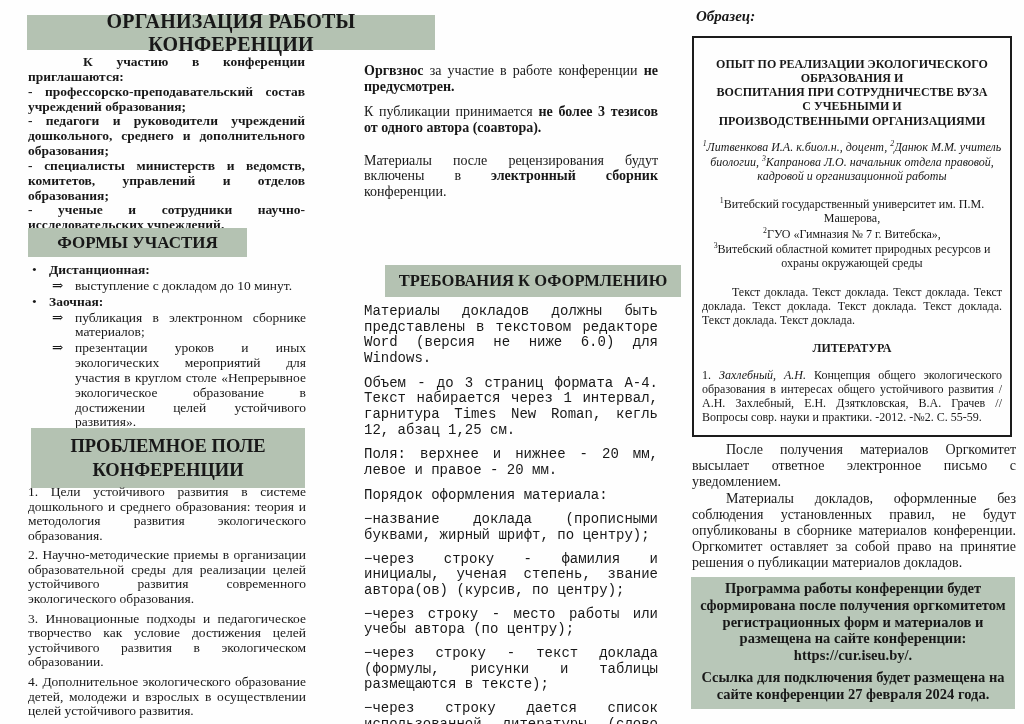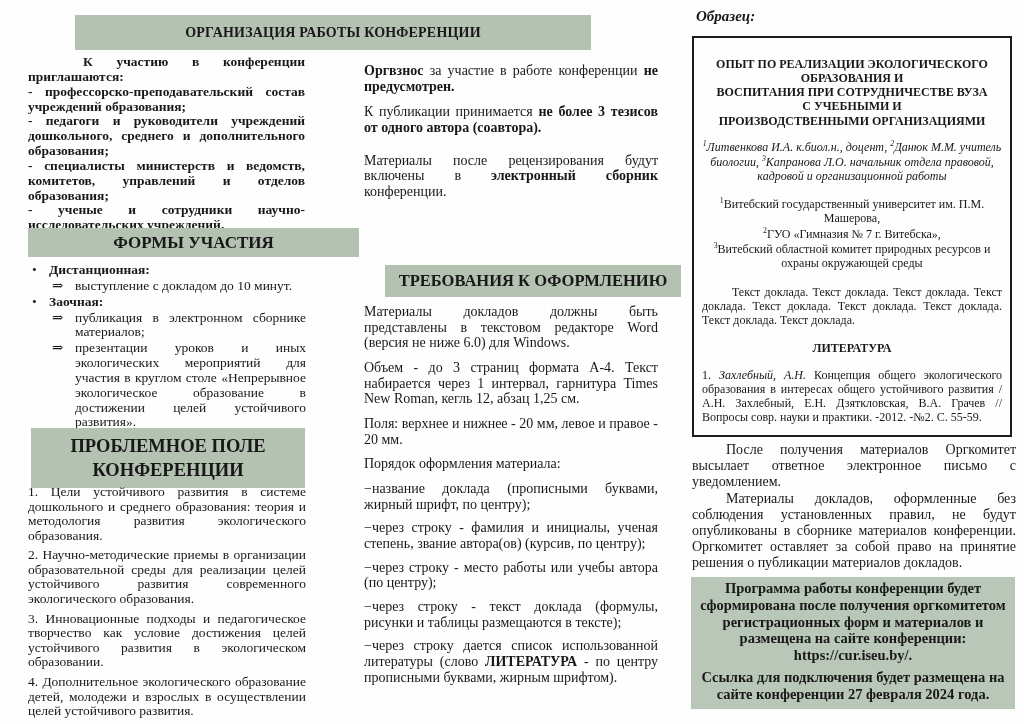--- a/index.html
+++ b/index.html
@@ -1,40 +1,40 @@
 <!DOCTYPE html>
 <html><head>
 <meta charset="utf-8">
 <style>
   html,body{margin:0;padding:0;background:#e8e8e8;}
   #page{position:relative;width:1024px;height:724px;background:#fefefe;
         font-family:"Liberation Serif","DejaVu Serif",serif;color:#181818;overflow:hidden;}
   .hdr{position:absolute;background:var(--green,#b4c2b2);font-weight:bold;text-align:center;
        display:flex;align-items:center;justify-content:center;}
-  #main-hdr{left:27px;top:15px;width:516px;height:35px;font-size:14px;letter-spacing:.2px;margin-left:48px;}
-  #forms-hdr{left:28px;top:228px;width:331px;height:29px;font-size:17px;}
+  #main-hdr{left:27px;top:15px;width:408px;height:35px;font-size:20px;letter-spacing:.2px;}
+  #forms-hdr{left:28px;top:228px;width:219px;height:29px;font-size:17px;}
   #problems-hdr{left:31px;top:428px;width:274px;height:60px;font-size:18.5px;line-height:24px;}
   #req-hdr{left:361px;top:265px;width:296px;height:32px;font-size:16.5px;margin-left:24px;}
   .col{position:absolute;}
   #left-intro{left:28px;top:55px;width:277px;font-size:13.5px;line-height:1.1;font-weight:bold;text-align:justify;}
   #left-intro p{margin:0;}
   #left-intro p.lead{text-indent:55px;}
   #forms-list{left:28px;top:263px;width:278px;font-size:13.5px;line-height:1.1;}
   .blt{position:relative;padding-left:21px;margin:0 0 1px 0;}
   .blt .b{position:absolute;left:4px;top:0;}
   .blt .lbl{font-weight:bold;}
   .sub{position:relative;padding-left:47px;margin:0 0 1px 0;text-align:justify;}
   .sub .arr{position:absolute;left:24px;top:0;}
   #problems-list{left:28px;top:485px;width:278px;font-size:13.5px;line-height:1.08;text-align:justify;}
   #problems-list p{margin:0 0 5px 0;}
   #mid-top{left:364px;top:63px;width:294px;font-size:14px;line-height:1.12;text-align:justify;}
   #mid-top p{margin:0 0 10px 0;}
   #mid-top p.gap{margin-top:17px;}
   #req-body{left:364px;top:304px;width:294px;font-size:14px;line-height:1.12;text-align:justify;}
-  #req-body p{margin:0 0 9px 0;}
+  #req-body p{margin:0 0 9px 0;font-family:Liberation Mono, monospace;}
   #req-body p.li{margin:0 0 8px 0;}
   #sample-label{position:absolute;left:696px;top:8px;font-size:15px;font-weight:bold;font-style:italic;}
   #sample-box{position:absolute;left:692px;top:36px;width:320px;height:401px;box-sizing:border-box;
               border:2px solid #1c1c1c;padding:19px 8px;font-size:12px;line-height:1.18;}
   #sample-box .ttl{font-weight:bold;text-align:center;margin:0 0 11px 0;}
   #sample-box .auth{font-style:italic;text-align:center;margin:0 0 13px 0;}
   #sample-box .affil{text-align:center;margin:0 0 15px 0;}
   #sample-box .body{text-align:justify;text-indent:30px;margin:0 0 13px 0;}
   #sample-box .lit{font-weight:bold;text-align:center;margin:0 0 13px 0;}
   #sample-box .ref{text-align:justify;margin:0;}

